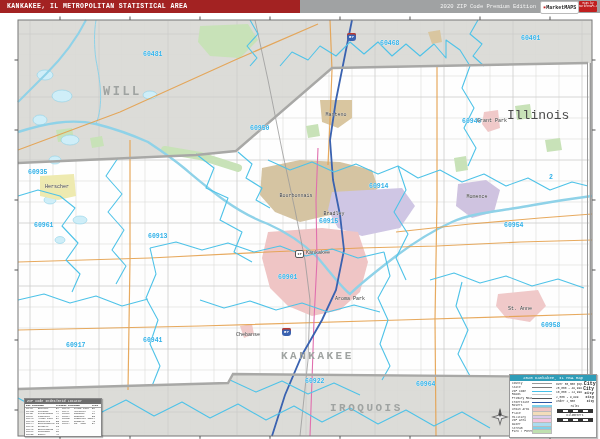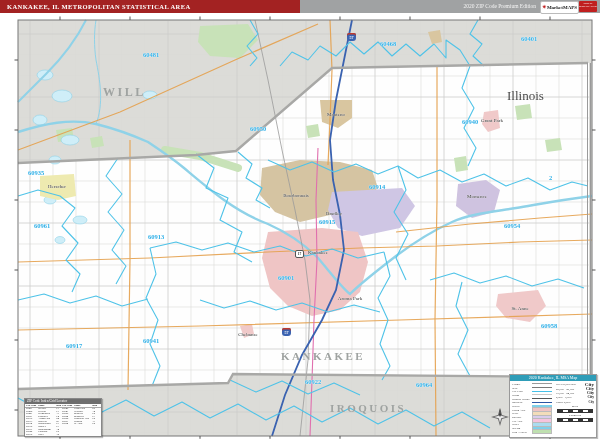--- a/index.html
+++ b/index.html
@@ -1,17 +1,17 @@
 <!DOCTYPE html>
 <html><head>
 <meta charset="utf-8">
 <style>
   html,body{margin:0;padding:0;background:#fff;}
   #page{position:relative;width:600px;height:439px;background:#fff;overflow:hidden;
-        font-family:Liberation Serif, serif;}
+        font-family:Liberation Mono, monospace;}
   
   #hdr{position:absolute;left:0;top:0;width:600px;height:13px;background:#a0a2a3;}
   #hdr-red{position:absolute;left:0;top:0;width:300px;height:13px;background:#a32222;}
   #hdr-title{position:absolute;left:7px;top:0;line-height:13px;font-size:6.5px;font-weight:bold;
              color:#fff;letter-spacing:.4px;white-space:nowrap;}
   #hdr-edition{position:absolute;right:64px;top:0;line-height:13px;font-size:5.5px;color:#f4f4f4;white-space:nowrap;}
   #logo{position:absolute;left:540px;top:1px;width:37px;height:11px;background:#fff;border:.5px solid #bbb;
         border-radius:2px;font-size:5px;line-height:11px;text-align:center;white-space:nowrap;}
   #logo .mark{color:#c01f1f;font-size:6px;}
   #logo .nm{color:#222;font-weight:bold;}
@@ -176,21 +176,21 @@
     <div id="hdr-edition">2020 ZIP Code Premium Edition</div>
     <div id="logo">
       <span class="mark">✷</span><span class="nm">MarketMAPS</span>
     </div>
     <div id="logo-badge">Maps by MarketMAPS.com</div>
   </div>
 
   <div class="county" style="left:103px;top:85px;font-size:12px">WILL</div>
   <div class="county" style="left:281px;top:350px;font-size:11px">KANKAKEE</div>
   <div class="county" style="left:330px;top:402px;font-size:11px">IROQUOIS</div>
-  <div id="state-label" style="left:507px;top:88px">Illinois</div>
+  <div id="state-label" style="left:507px;top:108px">Illinois</div>
 
   <div class="zl" style="left:143px;top:51px">60481</div>
   <div class="zl" style="left:521px;top:35px">60401</div>
   <div class="zl" style="left:380px;top:40px">60468</div>
   <div class="zl" style="left:250px;top:125px">60950</div>
   <div class="zl" style="left:462px;top:118px">60940</div>
   <div class="zl" style="left:28px;top:169px">60935</div>
   <div class="zl" style="left:369px;top:183px">60914</div>
   <div class="zl" style="left:504px;top:222px">60954</div>
   <div class="zl" style="left:34px;top:222px">60961</div>

